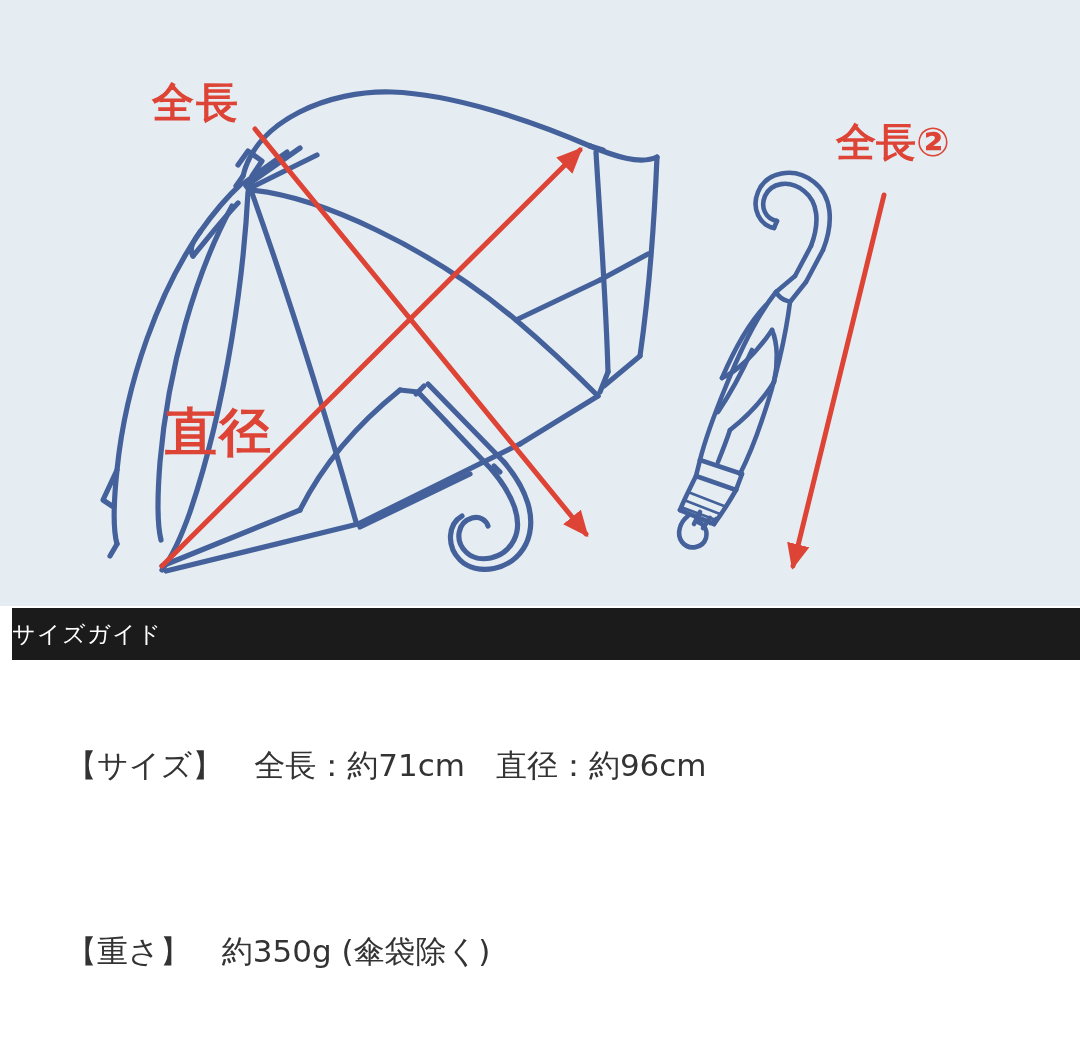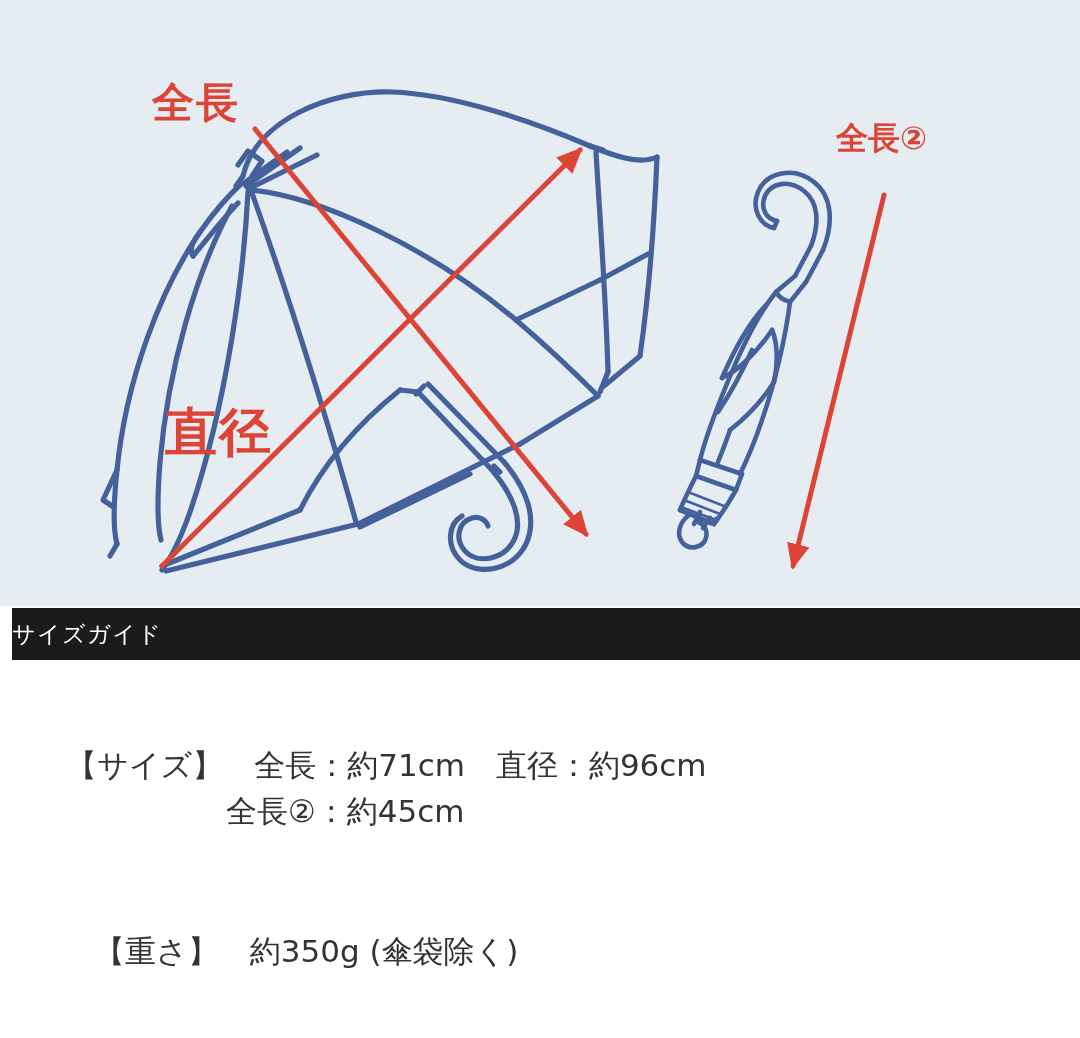--- a/index.html
+++ b/index.html
@@ -46,21 +46,21 @@
     position: absolute;
     color: #dd4436;
     font-family: "DejaVu Sans", "Liberation Sans", sans-serif;
     font-weight: 700;
     letter-spacing: 2px;
     white-space: nowrap;
     line-height: 1;
   }
   .label-zencho   { left: 152px; top: 82px;  font-size: 42px; }
   .label-chokkei  { left: 165px; top: 406px; font-size: 52px; }
-  .label-zencho2  { left: 836px; top: 122px; font-size: 32px; letter-spacing: 0px; }
+  .label-zencho2  { left: 836px; top: 122px; font-size: 40px; letter-spacing: 0px; }
 
   
   .banner {
     position: absolute;
     left: 12px;
     top: 608px;
     width: 1080px;
     height: 52px;
     background: #1b1b1b;
     display: flex;
@@ -78,21 +78,21 @@
     position: absolute;
     left: 0;
     top: 660px;
     width: 1080px;
     height: 378px;
     background: #ffffff;
   }
 
   .spec-group { position: absolute; }
   .spec-size   { left: 66px; top: 82px;  }
-  .spec-weight { left: 66px; top: 268px; margin-left: 28px; }
+  .spec-weight { left: 66px; top: 268px; }
 
   .spec-line {
     display: block;
     color: #333333;
     font-family: "DejaVu Sans", "Liberation Sans", sans-serif;
     font-size: 31px;
     line-height: 46px;
     white-space: pre;
   }
   .spec-indent { padding-left: 160px; }
@@ -237,21 +237,20 @@
   </div>
 
   <div class="banner">
     <span class="banner-text">サイズガイド</span>
   </div>
 
   <div class="specs">
 
     <div class="spec-group spec-size">
       <span class="spec-line"><span>【サイズ】</span><span>　全長：約71cm　直径：約96cm</span></span>
-      <span class="spec-line spec-indent">全長②：約45cm</span>
     </div>
 
     <div class="spec-group spec-weight">
       <span class="spec-line"><span>【重さ】</span><span>　約350g (傘袋除く)</span></span>
     </div>
 
   </div>
 
 </div>
 

